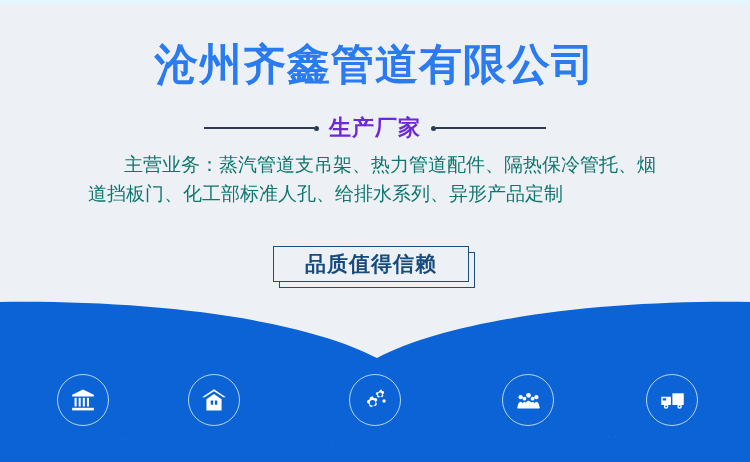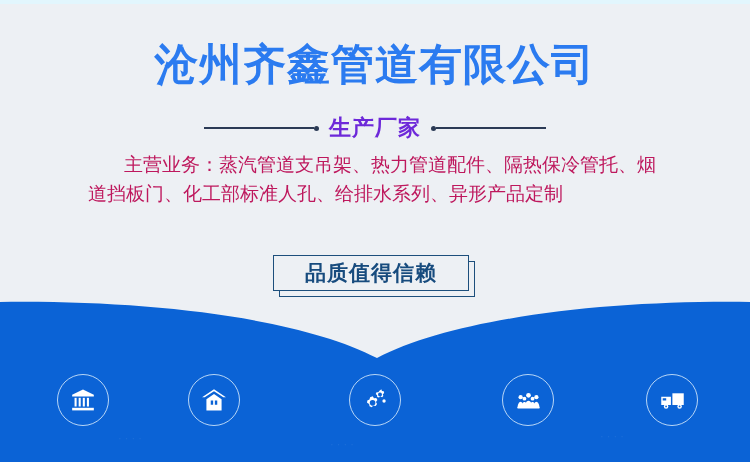--- a/index.html
+++ b/index.html
@@ -88,32 +88,31 @@
     white-space: nowrap;
   }
   .biz-desc {
     position: absolute;
     left: 88px;
     top: 150px;
     width: 578px;
     font-family: "DejaVu Serif", "Liberation Serif", serif;
     font-size: 19px;
     line-height: 29px;
-    color: #be185d;
+    color: #0f766e;
     text-align: left;
     text-indent: 36px;
   }
   
   .badge-wrap {
     position: absolute;
     left: 273px;
     top: 246px;
     width: 206px;
     height: 54px;
-    margin-top: 9px;
   }
   .badge-outer {
     position: absolute;
     left: 6px;
     top: 6px;
     width: 196px;
     height: 36px;
     border: 1.5px solid #1d4f7c;
     box-sizing: border-box;
   }

